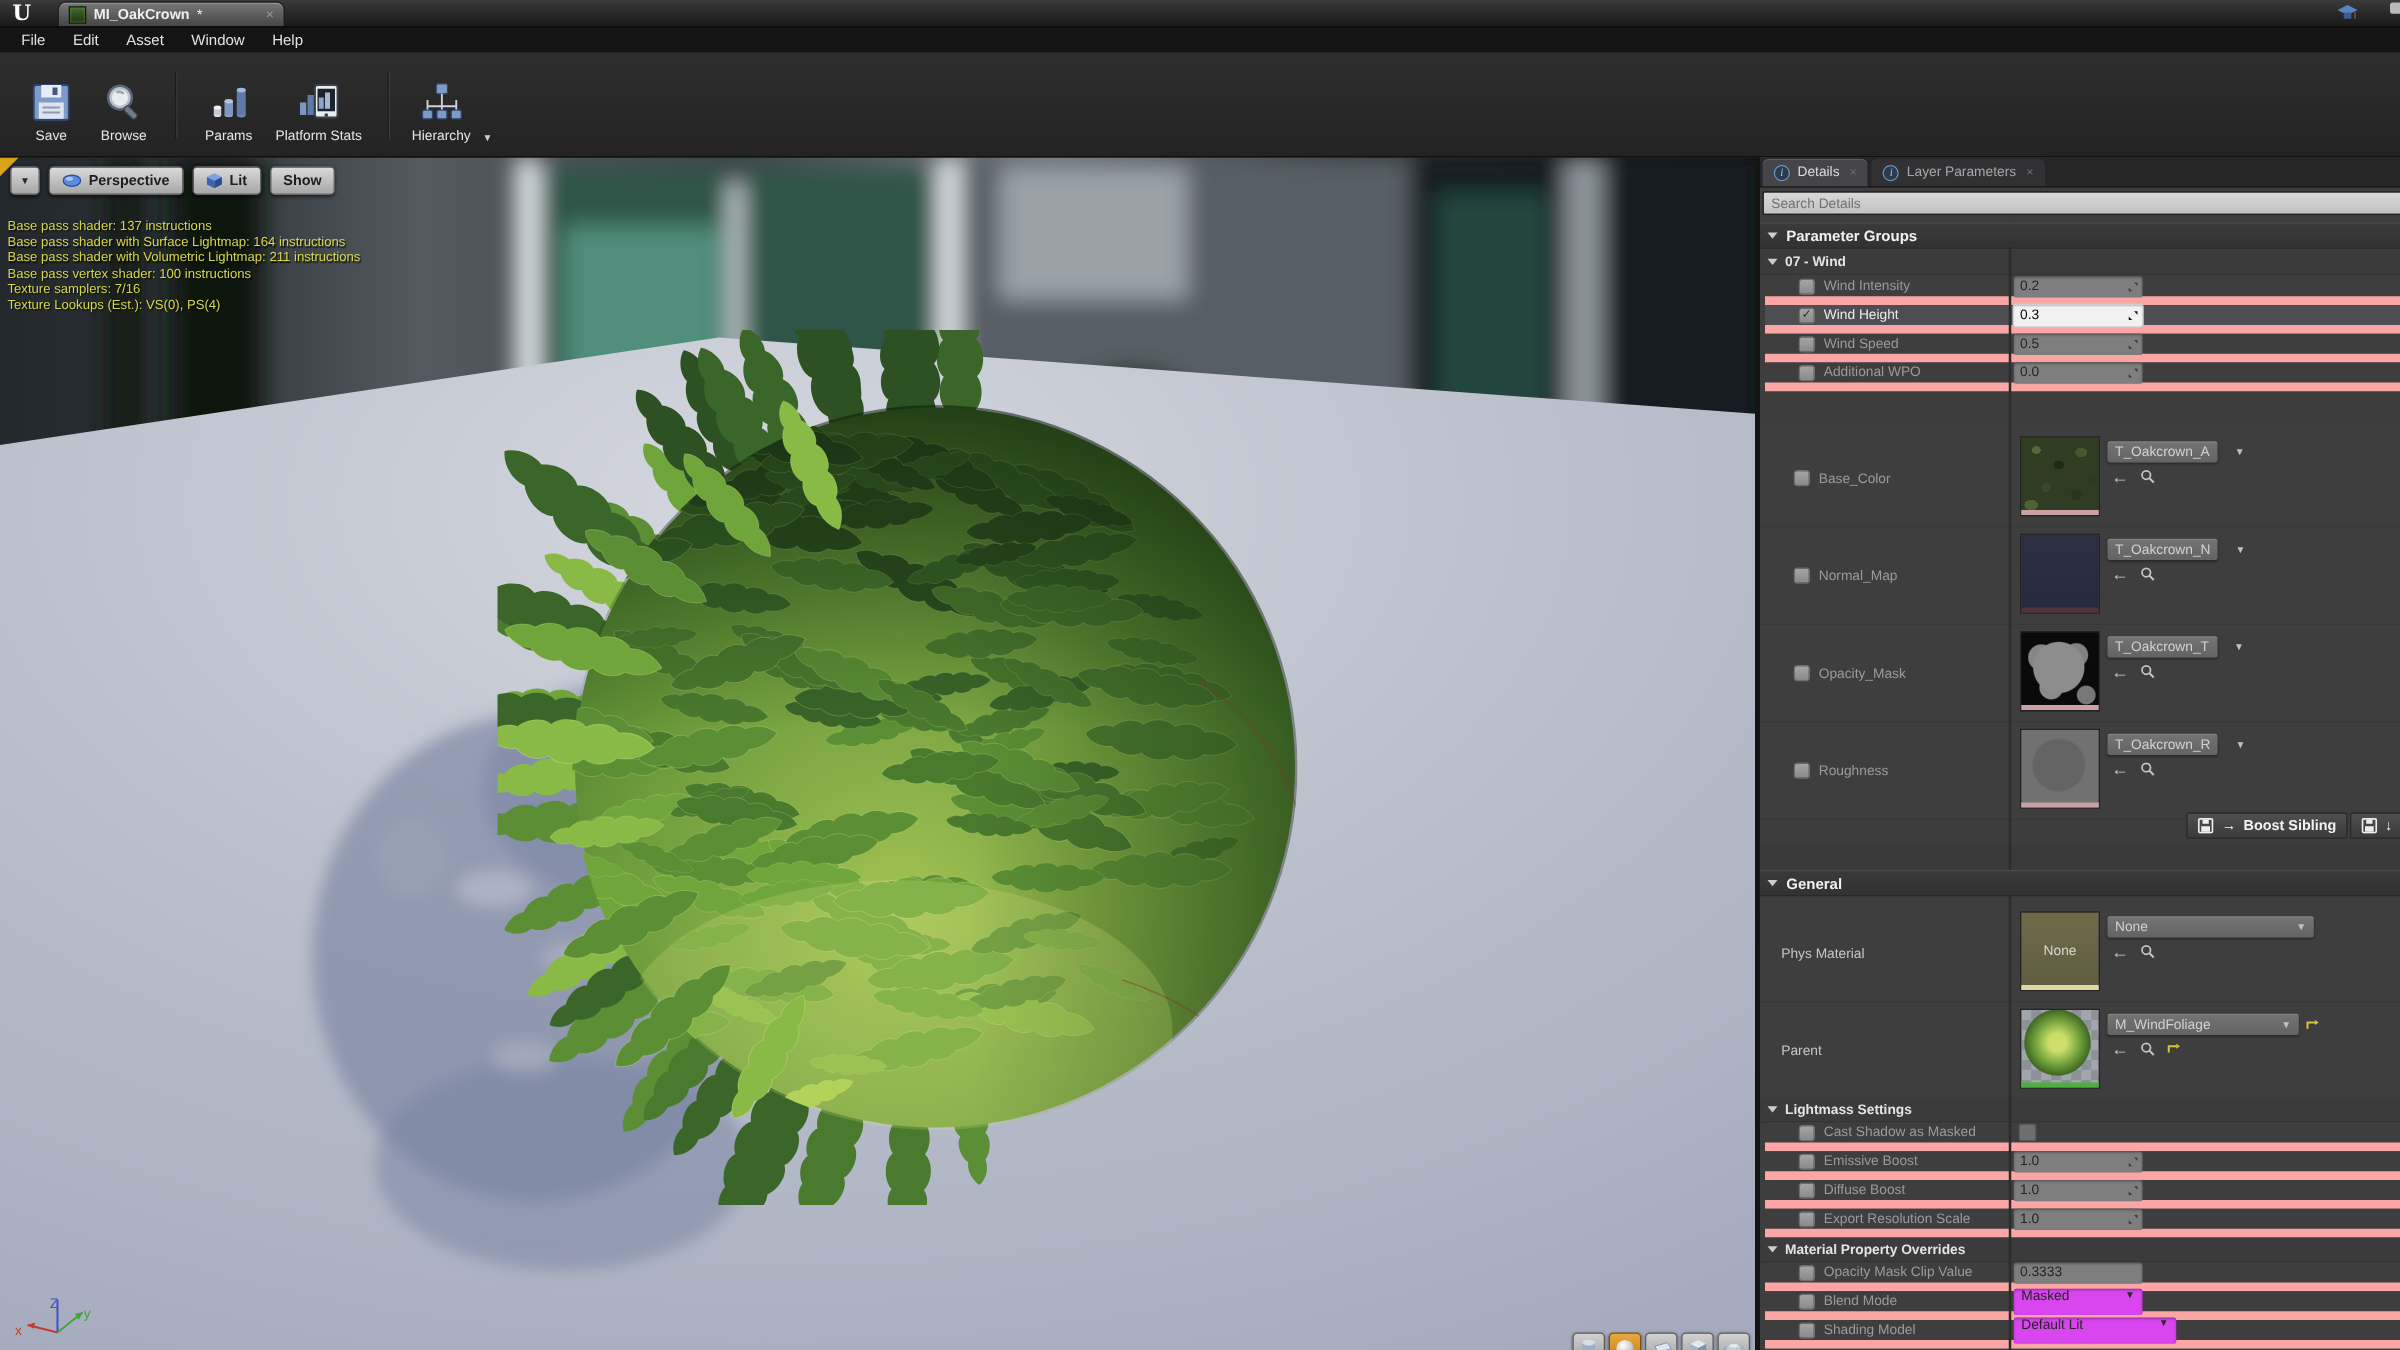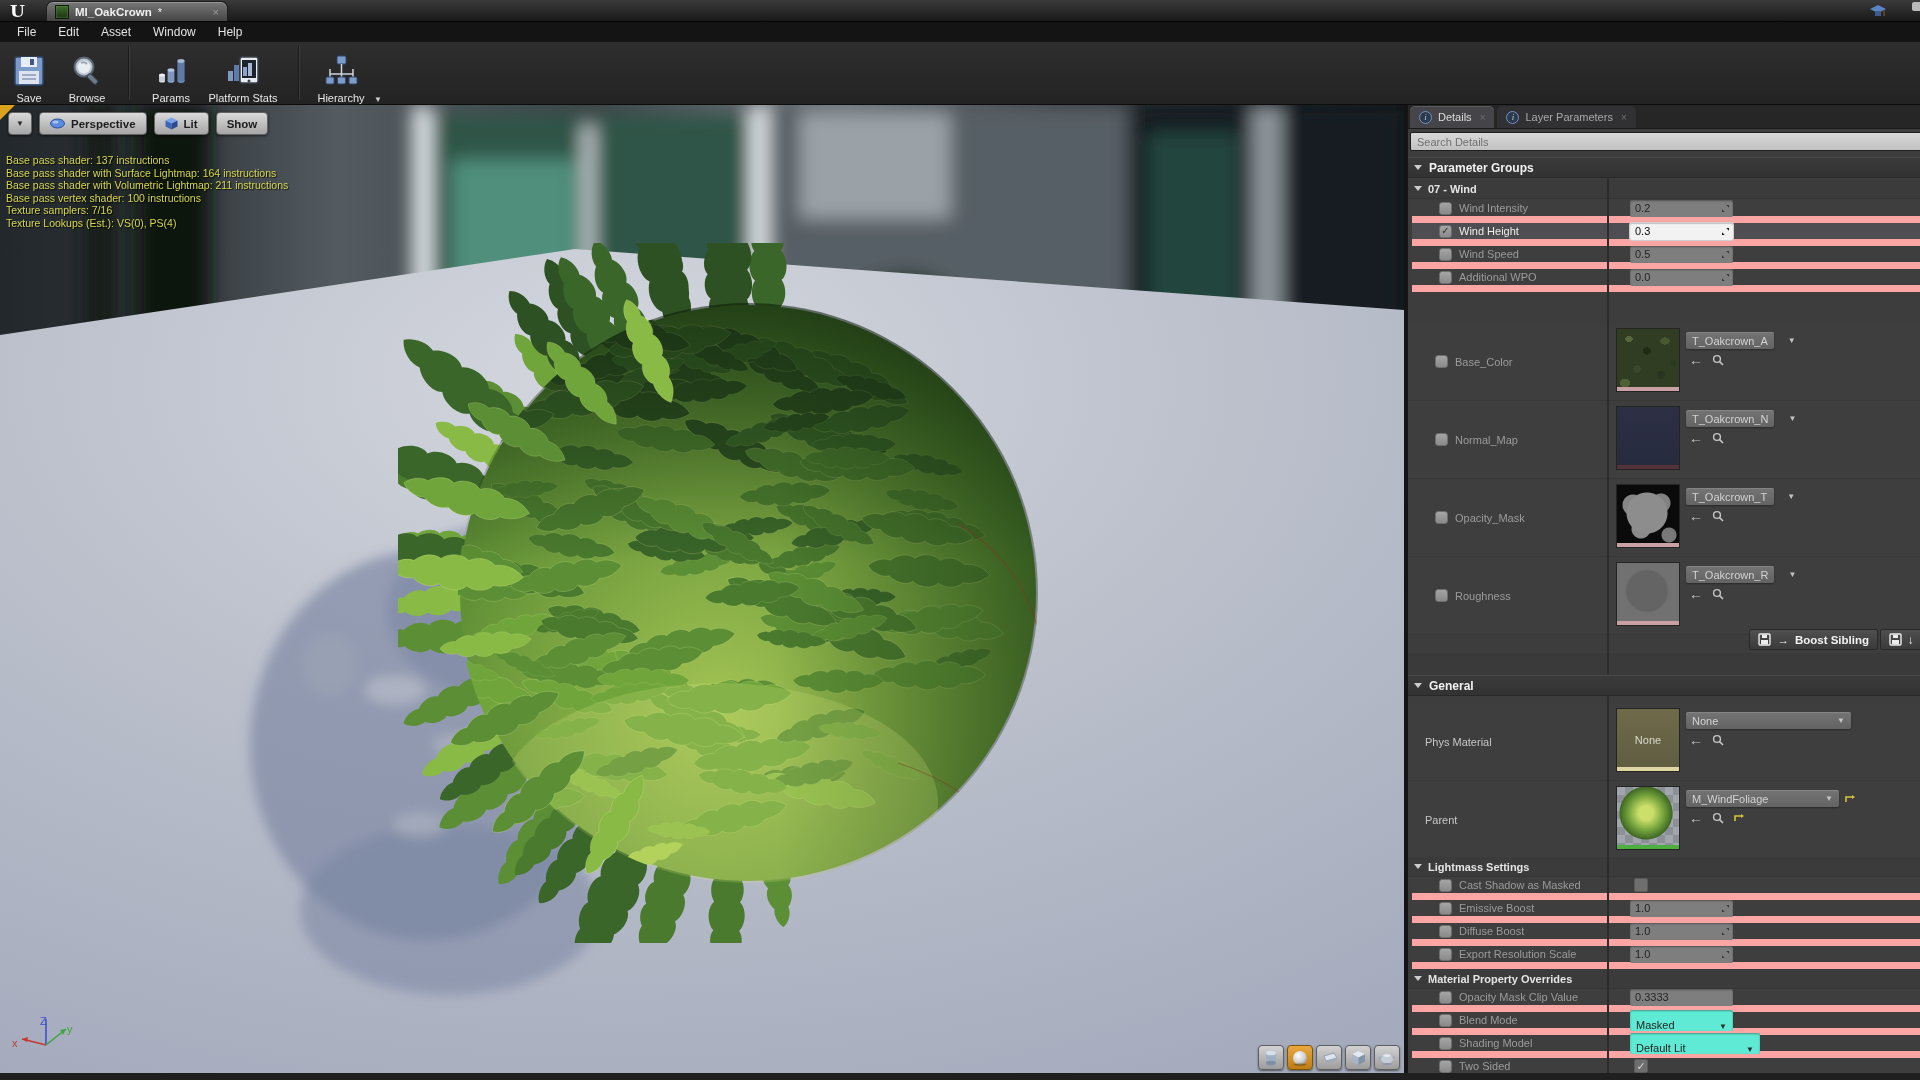--- a/index.html
+++ b/index.html
@@ -16,21 +16,21 @@
   .tab-doc-icon { width:14px; height:14px; border:1px solid #0d1c08; background:linear-gradient(#3f6b2f,#1c3414); box-shadow:inset 0 0 2px #6a9b4a; flex:none;}
   .asset-tab .t-label { color:#f0f0f0; font-size:11.5px; font-weight:bold; white-space:nowrap;}
   .asset-tab .t-mod { color:#f0f0f0; font-size:11px; }
   .asset-tab .t-close { margin-left:auto; color:#9a9a9a; font-size:11px; }
   .tutor-icon { position:absolute; right:34px; top:4px; }
   .corner-chip { position:absolute; right:-4px; top:2px; width:12px; height:9px; background:#b9b9b9; border-radius:2px;}
   
   .menubar { height:20px; background:#141414; display:flex; align-items:center; padding-left:6px; }
   .menu-item { color:#e2e2e2; font-size:12px; padding:2px 11px; }
   
-  .toolbar { height:63px; background:linear-gradient(#2e2e2e,#232323); display:flex; align-items:center; padding:0 0; position:relative; border-bottom:1px solid #0c0c0c;}
+  .toolbar { height:84px; background:linear-gradient(#2e2e2e,#232323); display:flex; align-items:center; padding:0 12px; position:relative; border-bottom:1px solid #0c0c0c;}
   .tool { width:58px; display:flex; flex-direction:column; align-items:center; justify-content:flex-end; gap:3px; height:62px; color:#e6e6e6; font-size:11px; }
   .tool.wide { width:86px; }
   .tool-sep { width:2px; height:54px; margin:0 12px; background:#1a1a1a; border-right:1px solid #3c3c3c; }
   .tool .caret-side { position:absolute; margin-left:74px; margin-top:-20px; color:#cfcfcf; font-size:8px;}
   
   .main { display:flex; height:968px; }
   .viewport { position:relative; width:1408px; height:968px; overflow:hidden; background:#20242a; border-right:4px solid #141414; }
   
   .vp-corner { position:absolute; left:0; top:0; width:0; height:0; border-top:15px solid #d9a41c; border-right:15px solid transparent; z-index:30;}
   .vp-toolbar { position:absolute; top:7px; left:8px; display:flex; gap:7px; z-index:30; }
@@ -59,25 +59,25 @@
   .search-row svg { margin-left:auto; }
   .cat-header { position:absolute; left:0; width:512px; height:21px; background:linear-gradient(#3a3a3a,#323232); border-top:1px solid #494949; border-bottom:1px solid #292929; display:flex; align-items:center; gap:7px; padding-left:6px; font-weight:bold; font-size:12px; color:#f1f1f1; z-index:6;}
   .sub-header { position:absolute; left:0; width:512px; height:20px; display:flex; align-items:center; gap:6px; padding-left:6px; color:#e4e4e4; font-weight:bold; font-size:11px; background:#3b3b3b; border-bottom:1px solid #353535;}
   .tri { width:0; height:0; border-left:4px solid transparent; border-right:4px solid transparent; border-top:5px solid #cdcdcd; flex:none;}
   .prow { position:absolute; left:4px; width:512px; height:23px; display:flex; align-items:center; background:#3e3e3e; border-bottom:7px solid #fca5a5;}
   .prow.hl { background:#4e4e52; }
   .prow .name { width:199px; height:100%; display:flex; align-items:center; gap:7px; padding-left:27px; color:#9b9b9b; flex:none;}
   .prow.hl .name { color:#ececec; }
   .chk { width:13px; height:13px; border-radius:3px; background:linear-gradient(#a5a5a5,#8a8a8a); border:1px solid #6e6e6e; flex:none; display:flex; align-items:center; justify-content:center; color:#2e2e2e; font-size:10px; line-height:10px;}
   .vchk { width:14px; height:14px; border-radius:2px; background:#6e6e6e; border:1px solid #5a5a5a; margin-left:4px; display:flex; align-items:center; justify-content:center; color:#d6d6d6; font-size:11px;}
-  .val { margin-left:19px; display:flex; align-items:center; }
+  .val { margin-left:0; display:flex; align-items:center; }
   .field { width:103px; height:17px; background:#7e7e7e; border-radius:2px; display:flex; align-items:center; padding:0 5px; color:#242424; font-size:11px; position:relative; box-shadow:inset 0 1px 2px rgba(0,0,0,.35);}
   .field.bright { background:#f2f2f2; color:#0b0b0b; box-shadow:0 0 0 1px #cfcfcf, inset 0 1px 1px rgba(0,0,0,.2);}
   .field svg { position:absolute; right:3px; top:4px; }
-  .fdd { width:103px; height:21px; background:#5eead4; border-radius:2px; display:flex; align-items:flex-end; padding:0 6px; color:#242424; font-size:11px; box-shadow:inset 0 1px 2px rgba(0,0,0,.35);}
+  .fdd { width:103px; height:21px; background:#d946ef; border-radius:2px; display:flex; align-items:flex-start; padding:0 6px; color:#242424; font-size:11px; box-shadow:inset 0 1px 2px rgba(0,0,0,.35);}
   .fdd.wider { width:130px; }
   .fdd .caret { margin-left:auto; font-size:8px; color:#2c2c2c; }
   
   .texrow { position:absolute; left:0; width:512px; height:78px; background:#3e3e3e; border-bottom:1px solid #383838; display:flex; }
   .texrow .name { width:199px; display:flex; align-items:center; gap:7px; padding-left:27px; color:#9b9b9b; flex:none;}
   .texrow .name.nochk { padding-left:17px; color:#c6c6c6;}
   .thumb { width:64px; height:64px; margin:5px 0 0 9px; border:1px solid #242424; position:relative; flex:none; }
   .thumb .stripe { position:absolute; left:0; right:0; bottom:0; height:4px; }
   .thumb .center-lbl { position:absolute; inset:0; display:flex; align-items:center; justify-content:center; color:#d9d9cf; font-size:11px;}
   .t-base { background:

